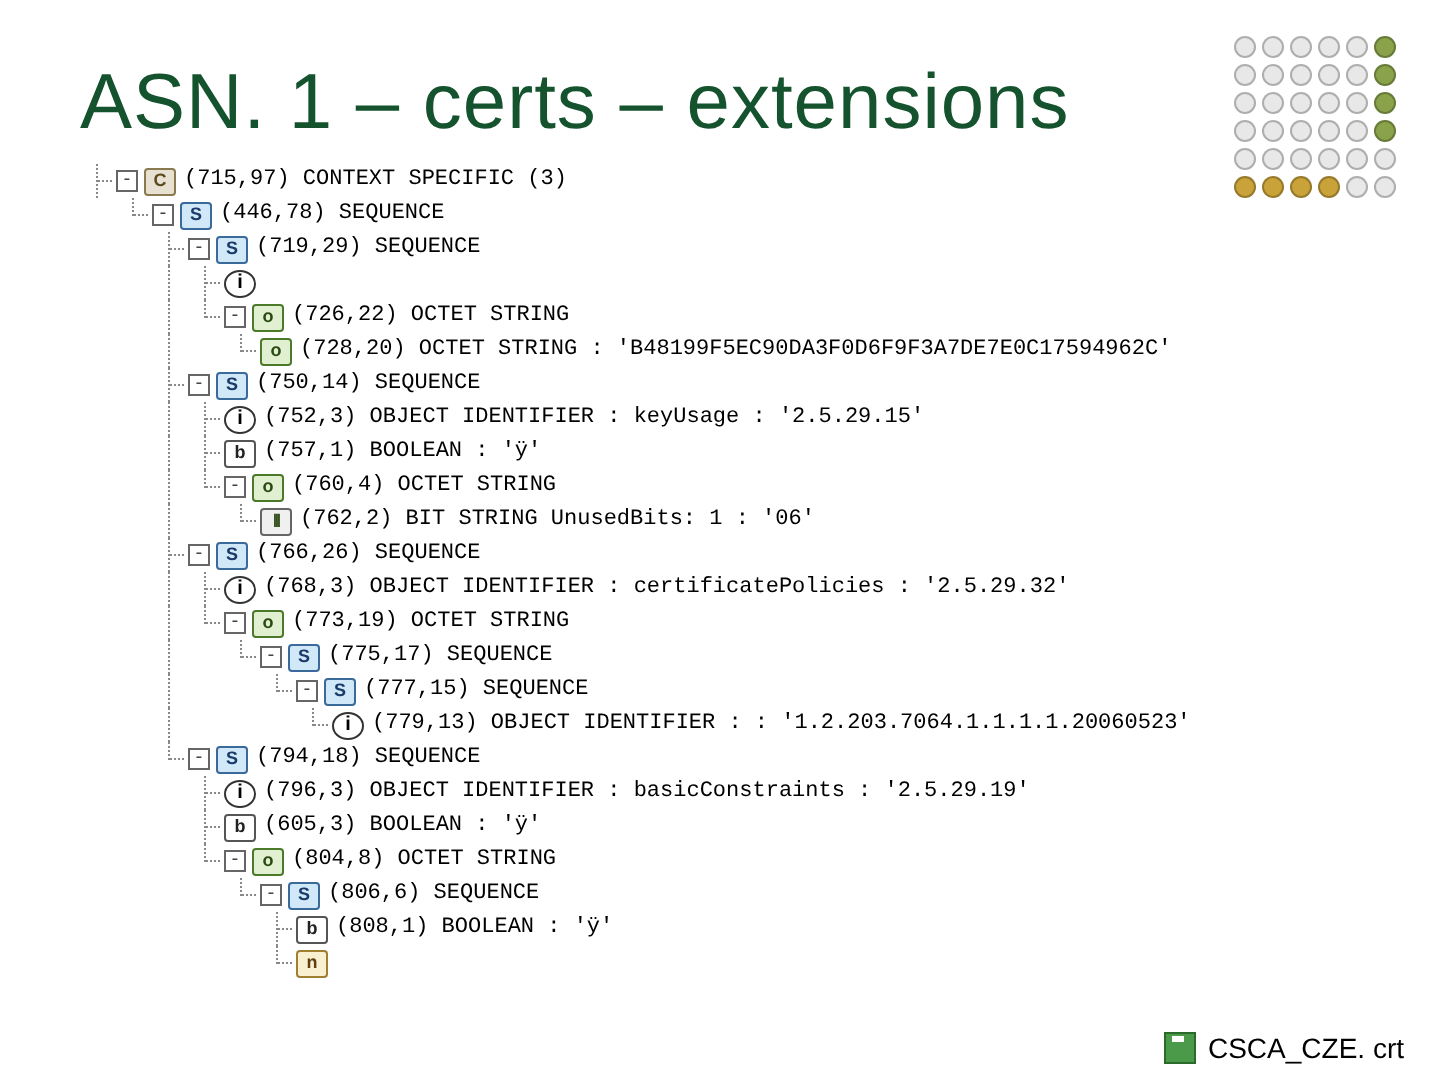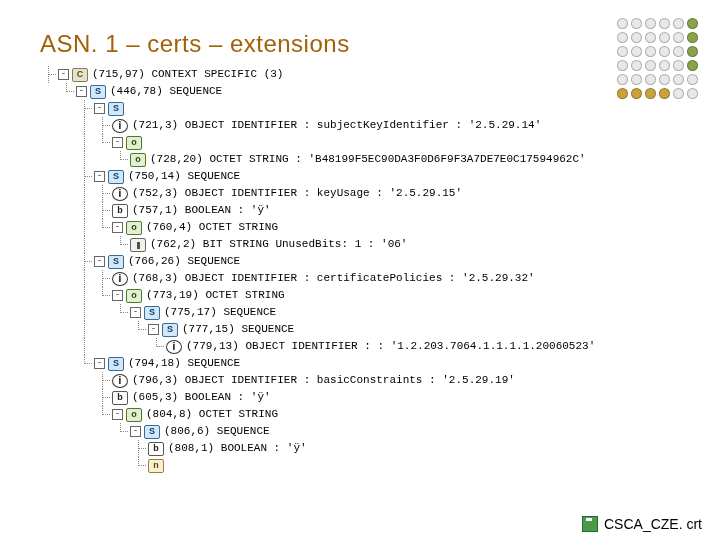--- a/index.html
+++ b/index.html
@@ -13,23 +13,23 @@
     overflow: hidden;
   }
   .slide {
     position: relative;
     width: 100%;
     height: 100%;
     box-sizing: border-box;
     padding: 20px 30px 10px 40px;
   }
   .title {
-    font-size: 24px;
+    font-size: 39px;
     font-weight: 400;
-    color: #a16207;
+    color: #14532d;
     margin: 10px 0 8px 0;
     letter-spacing: 0.5px;
   }
   .dots {
     position: absolute;
     top: 18px;
     right: 22px;
     display: grid;
     grid-template-columns: repeat(6, 11px);
     grid-template-rows: repeat(6, 11px);
@@ -196,36 +196,37 @@
         <span class="toggle">-</span>
         <span class="ico seq">S</span>
         <span>(446,78) SEQUENCE</span>
       </div>
       <div class="row">
         <span class="ind"></span>
         <span class="ind"></span>
         <span class="ind tee"></span>
         <span class="toggle">-</span>
         <span class="ico seq">S</span>
+        <span>(719,29) SEQUENCE</span>
       </div>
       <div class="row">
         <span class="ind"></span>
         <span class="ind"></span>
         <span class="ind line"></span>
         <span class="ind tee"></span>
         <span class="ico oid">i</span>
-        <span>(721,3) OBJECT IDENTIFIER : subjectKeyIdentifier : '2.5.29.14'</span>
       </div>
       <div class="row">
         <span class="ind"></span>
         <span class="ind"></span>
         <span class="ind line"></span>
         <span class="ind end"></span>
         <span class="toggle">-</span>
         <span class="ico oct">o</span>
+        <span>(726,22) OCTET STRING</span>
       </div>
       <div class="row">
         <span class="ind"></span>
         <span class="ind"></span>
         <span class="ind line"></span>
         <span class="ind"></span>
         <span class="ind end"></span>
         <span class="ico oct">o</span>
         <span>(728,20) OCTET STRING : 'B48199F5EC90DA3F0D6F9F3A7DE7E0C17594962C'</span>
       </div>

